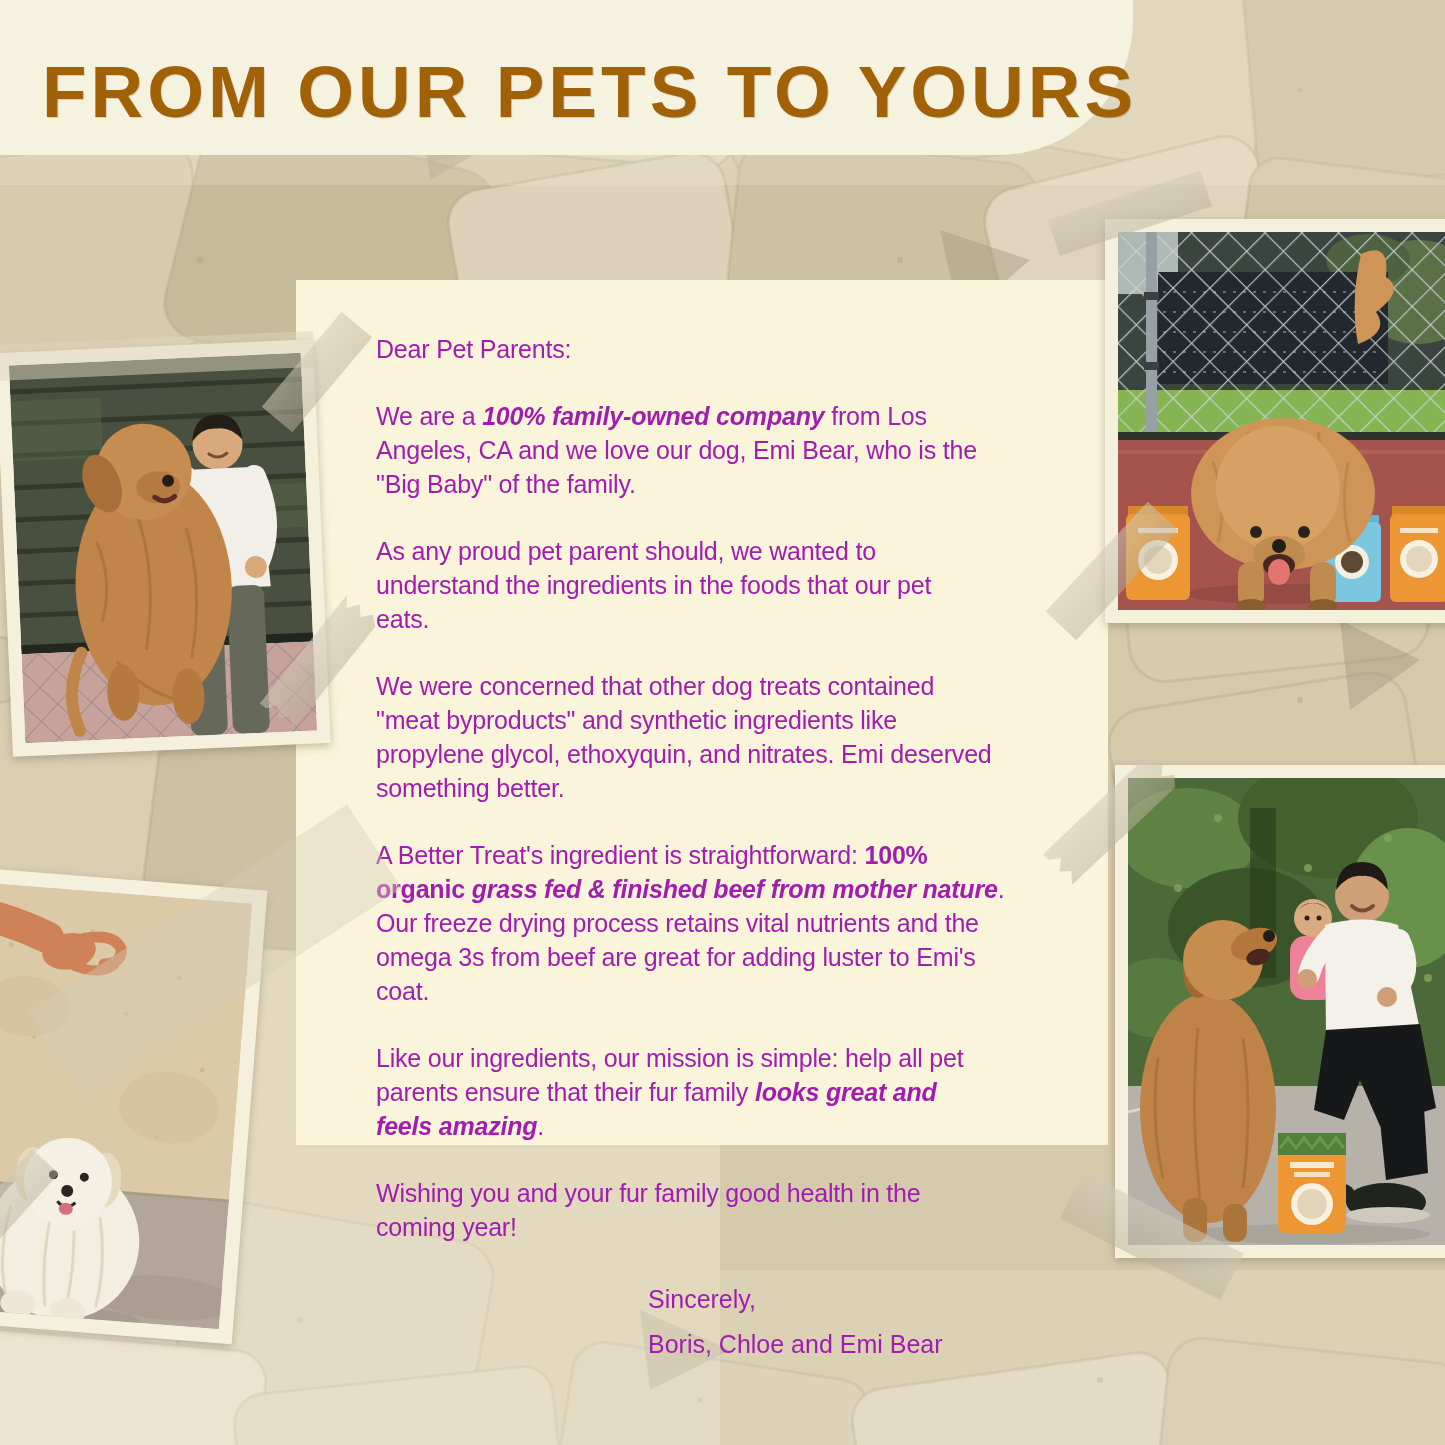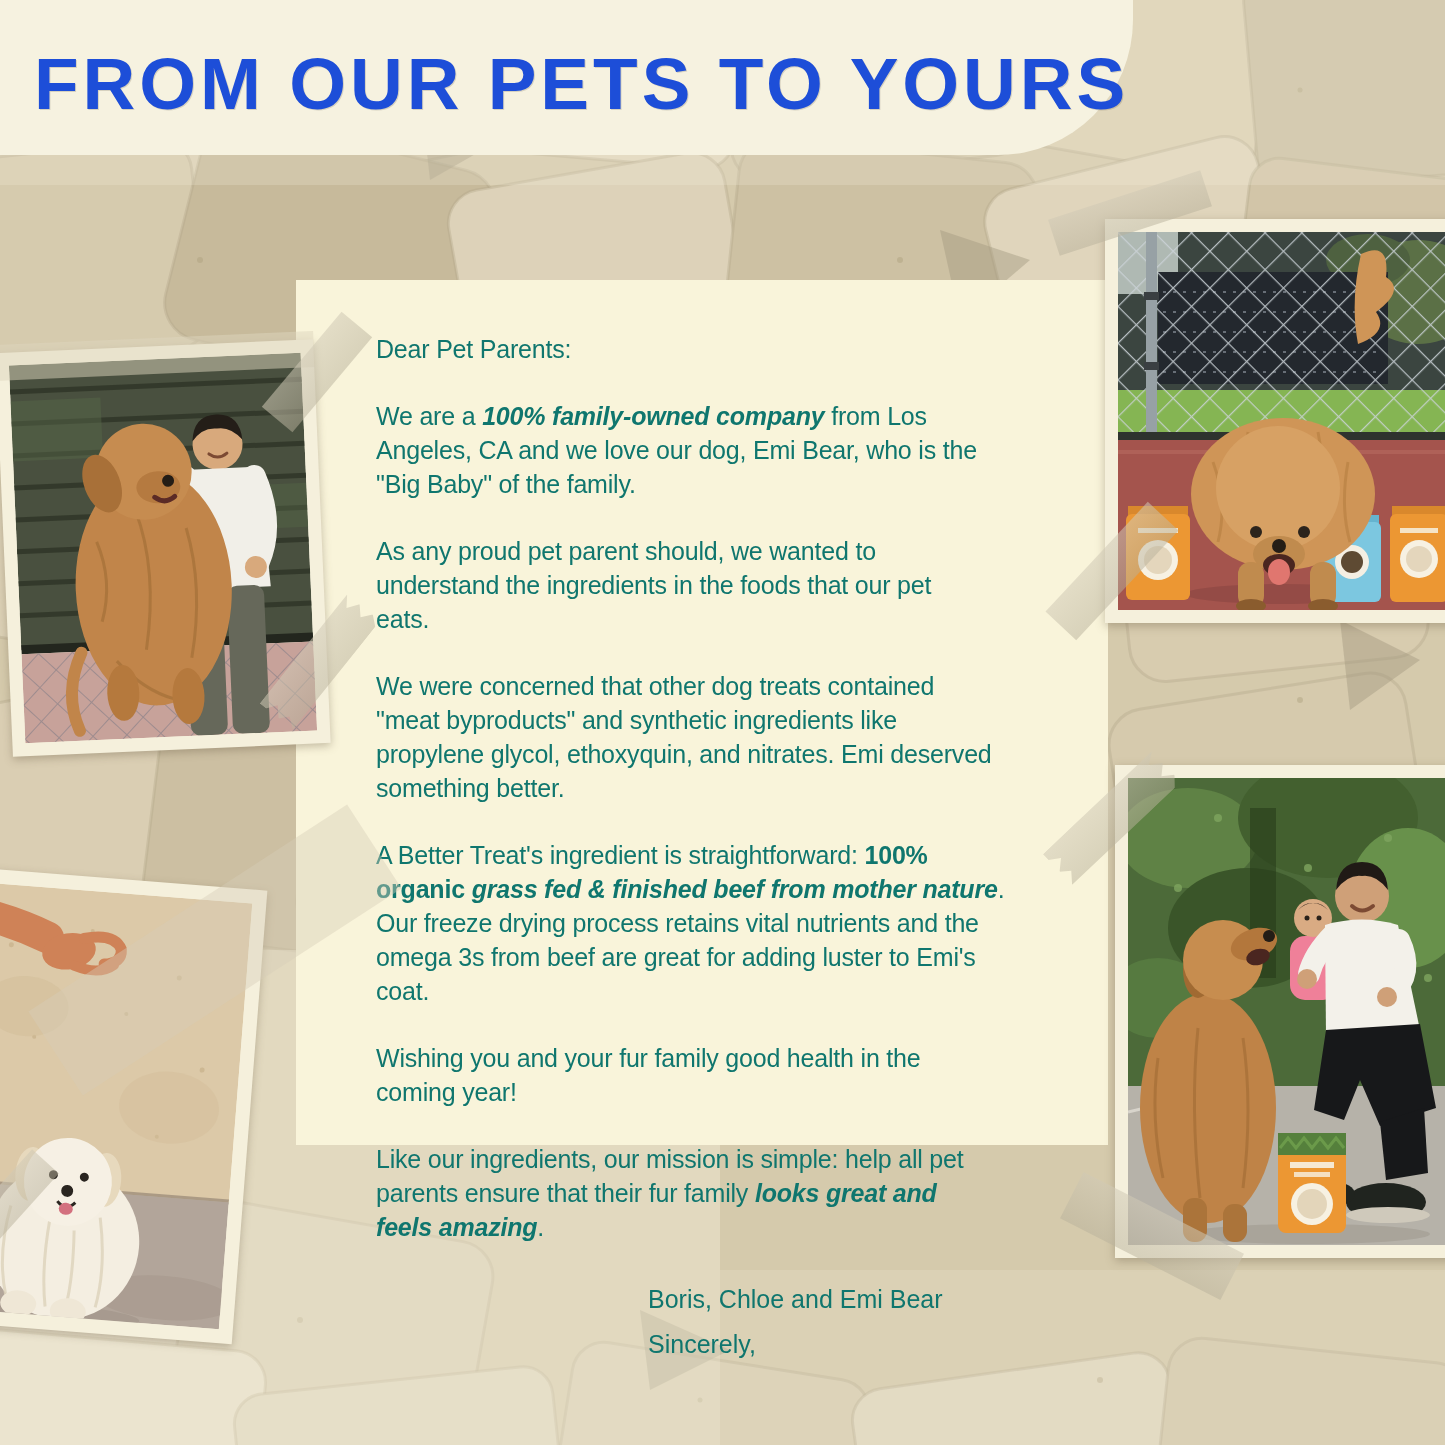--- a/index.html
+++ b/index.html
@@ -9,29 +9,29 @@
   }
   
   .bg{position:absolute;inset:0;z-index:0;}
   .bg svg{display:block;width:100%;height:100%;}
   
   .banner{
     position:absolute;left:0;top:0;width:1133px;height:155px;z-index:30;
     background:#f6f2e0;border-bottom-right-radius:135px;
   }
   .banner h1{
-    margin:8px;padding:34px 0 0 26px;font-size:73px;font-weight:700;
-    letter-spacing:4px;color:#1d4ed8;white-space:nowrap;
+    margin:16px;padding:34px 0 0 26px;font-size:73px;font-weight:700;
+    letter-spacing:4px;color:#a16207;white-space:nowrap;
     text-shadow:1px 1px 0 rgba(70,60,45,.18);
   }
   
   .panel{
     position:absolute;left:296px;top:280px;width:812px;height:865px;z-index:10;
     background:#f9f4da;box-sizing:border-box;padding:52px 22px 0 80px;
-    color:#0f766e;
+    color:#a21caf;
   }
   .letter-body p{
     margin:0 0 33px 0;font-size:25px;line-height:34px;letter-spacing:-0.2px;
     white-space:nowrap;
   }
   .letter-body .b{font-weight:700;}
   .letter-body .bi{font-weight:700;font-style:italic;text-align:center;}
   .signature{margin:30px 0 0 272px;font-size:25px;line-height:45px;}
   
   .photo{
@@ -128,26 +128,26 @@
     </svg>
   </div>
 
   <div class="panel">
     <div class="letter-body">
         <p><span>Dear Pet Parents:</span></p>
         <p><span>We are a </span><span class="bi">100% family-owned company</span><span> from Los<br>Angeles, CA and we love our dog, Emi Bear, who is the<br>"Big Baby" of the family.</span></p>
         <p><span>As any proud pet parent should, we wanted to<br>understand the ingredients in the foods that our pet<br>eats.</span></p>
         <p><span>We were concerned that other dog treats contained<br>"meat byproducts" and synthetic ingredients like<br>propylene glycol, ethoxyquin, and nitrates. Emi deserved<br>something better.</span></p>
         <p><span>A Better Treat's ingredient is straightforward: </span><span class="b">100%<br>organic </span><span class="bi">grass fed &amp; finished beef from mother nature</span><span>.<br>Our freeze drying process retains vital nutrients and the<br>omega 3s from beef are great for adding luster to Emi's<br>coat.</span></p>
+        <p><span>Like our ingredients, our mission is simple: help all pet<br>parents ensure that their fur family </span><span class="bi">looks great and<br>feels amazing</span><span>.</span></p>
         <p><span>Wishing you and your fur family good health in the<br>coming year!</span></p>
-        <p><span>Like our ingredients, our mission is simple: help all pet<br>parents ensure that their fur family </span><span class="bi">looks great and<br>feels amazing</span><span>.</span></p>
       </div>
     <div class="signature">
+      <div>Sincerely,</div>
       <div>Boris, Chloe and Emi Bear</div>
-      <div>Sincerely,</div>
     </div>
   </div>
 
   <div class="photo photo1" role="img" aria-label="Man holding a large goldendoodle dog in front of dark bleachers and a chain-link fence">
     <svg width="292" height="378" viewBox="0 0 292 378">
       <defs>
         <pattern id="cl1" width="24" height="24" patternUnits="userSpaceOnUse" patternTransform="rotate(45)">
           <path d="M0 0H24M0 0V24" stroke="#93868b" stroke-width="2" fill="none"></path>
         </pattern>
       </defs>

